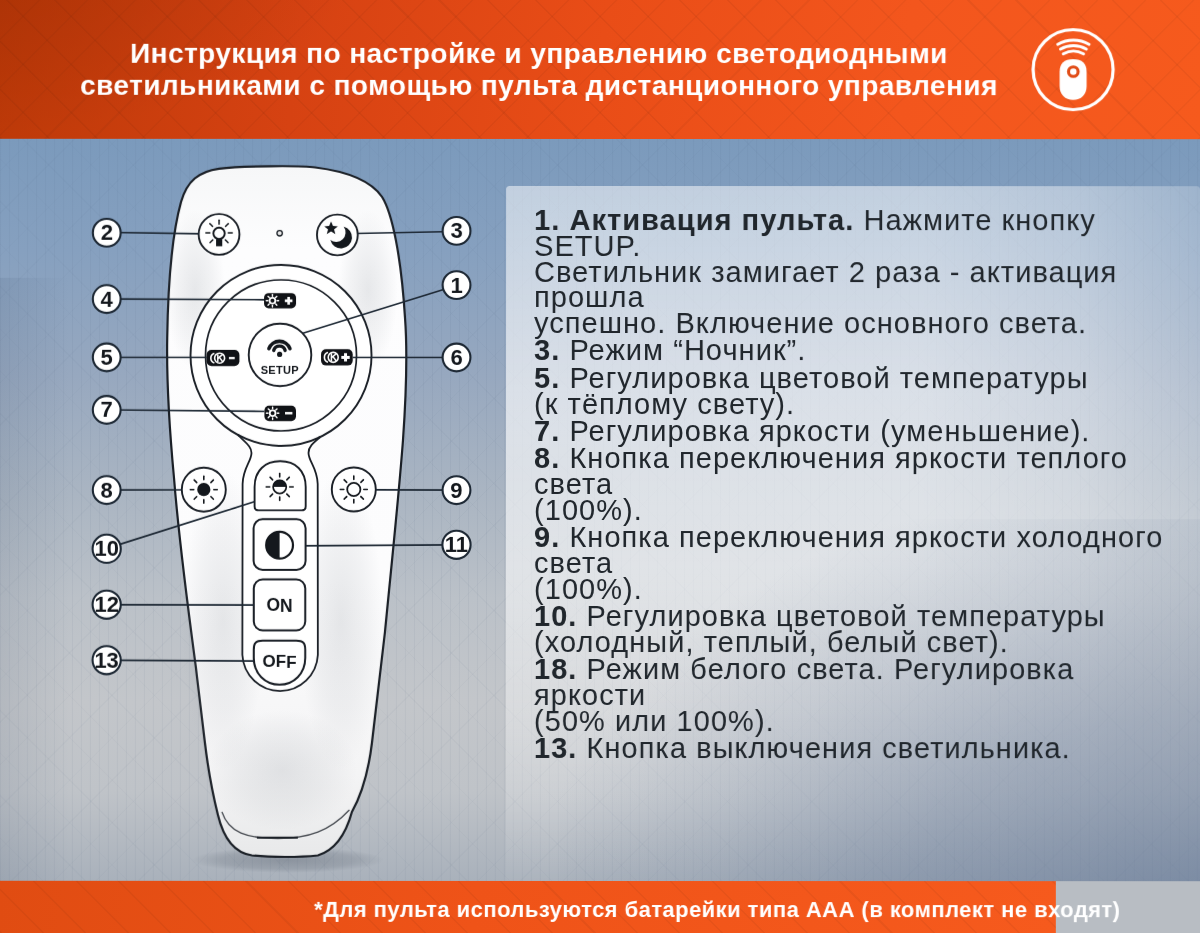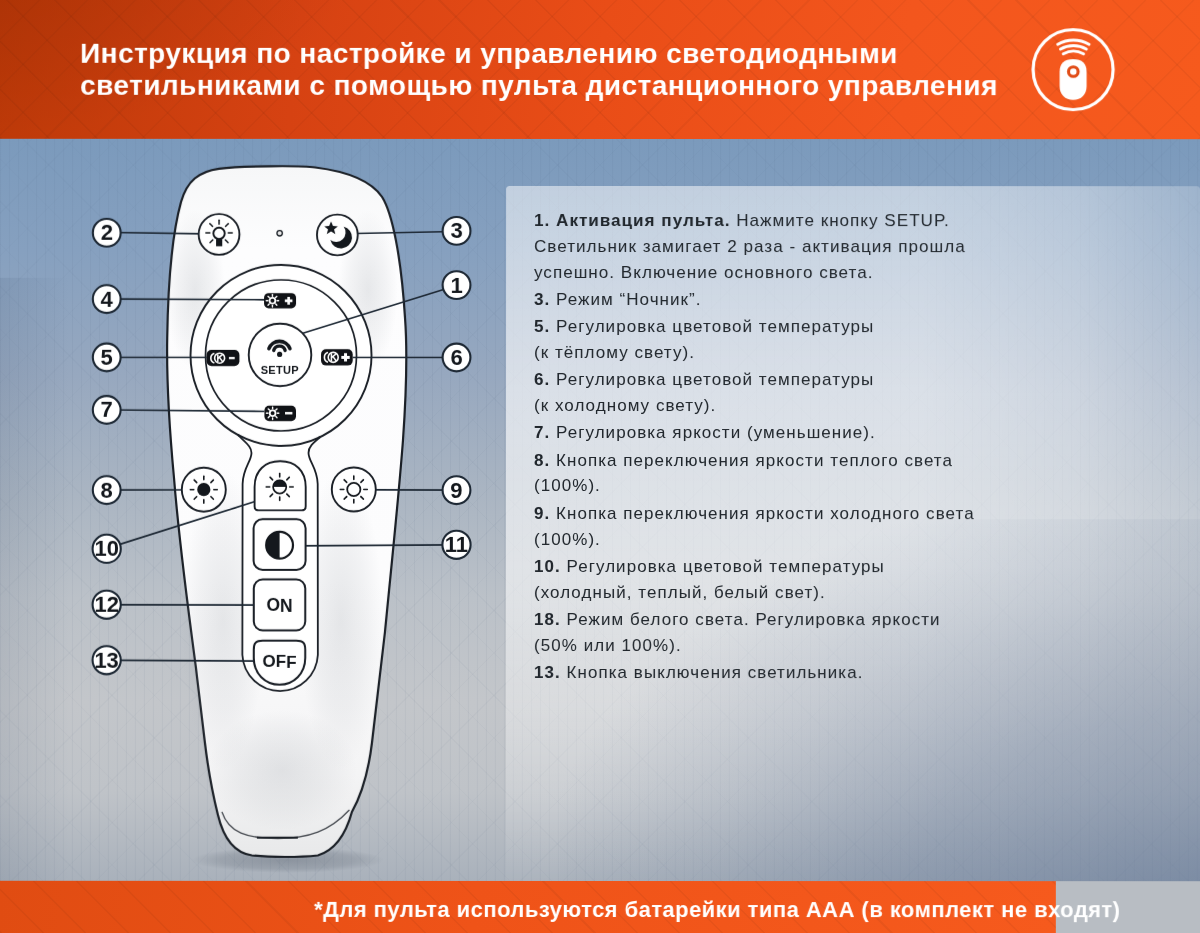--- a/index.html
+++ b/index.html
@@ -6,37 +6,37 @@
   *{-webkit-font-smoothing:antialiased;}
   .page{position:relative;width:1200px;height:933px;overflow:hidden;transform:translateZ(0) rotate(0.02deg);transform-origin:50% 50%;
         font-family:"Liberation Sans",sans-serif;background:#b8bdc3;}
   .hdr{position:absolute;left:0;top:0;width:1200px;height:139px;
        background:
          repeating-linear-gradient(45deg, rgba(0,0,0,0.05) 0 1.5px, transparent 1.5px 34px),
          repeating-linear-gradient(-45deg, rgba(0,0,0,0.04) 0 1.5px, transparent 1.5px 34px),
          radial-gradient(ellipse 700px 300px at -5% -30%, rgba(120,30,0,0.28) 0%, rgba(120,30,0,0) 60%),
          linear-gradient(97deg,#bc3908 0%,#d64212 25%,#e94d17 50%,#f3561d 75%,#f65a1d 100%);}
   .hdr-t{position:absolute;left:80px;top:38px;font-size:28px;line-height:32px;
-         font-weight:bold;color:#ffffff;letter-spacing:0.45px;white-space:nowrap;}
+         font-weight:bold;color:#ffffff;letter-spacing:0.45px;white-space:nowrap;text-align:center;}
   .bodyvig{position:absolute;left:0;top:139px;width:70px;height:742px;
        background:linear-gradient(90deg, rgba(40,60,90,0.10), rgba(40,60,90,0) 100%);}
   .bodybg{position:absolute;left:0;top:139px;width:1200px;height:742px;
        background:
          repeating-linear-gradient(90deg, rgba(60,80,110,0.06) 0 1px, transparent 1px 9px),
          repeating-linear-gradient(45deg, rgba(60,80,110,0.04) 0 1px, transparent 1px 30px),
          repeating-linear-gradient(-45deg, rgba(60,80,110,0.04) 0 1px, transparent 1px 30px),
          linear-gradient(180deg,#7b9abc 0%,#86a0bf 15%,#97a8bf 32%,#aab5c2 48%,#bbc1c8 62%,#c3c6ca 76%,#bfc3c8 88%,#a9b1bb 100%);}
   .panel{position:absolute;left:506px;top:47px;width:694px;height:695px;border-radius:3px;
        background:linear-gradient(180deg, rgba(255,255,255,0.52) 0%, rgba(255,255,255,0.64) 30%,
                  rgba(255,255,255,0.58) 55%, rgba(255,255,255,0.34) 78%, rgba(255,255,255,0.03) 100%);
        -webkit-mask-image:linear-gradient(90deg,#000 0%,#000 60%,rgba(0,0,0,0.8) 82%,rgba(0,0,0,0.45) 100%);
        mask-image:linear-gradient(90deg,#000 0%,#000 60%,rgba(0,0,0,0.8) 82%,rgba(0,0,0,0.45) 100%);}
   .blueglow{position:absolute;left:560px;top:380px;width:640px;height:362px;
        background:radial-gradient(ellipse 780px 500px at 103% 108%, rgba(90,112,146,0.60) 0%, rgba(90,112,146,0.38) 40%, rgba(92,114,147,0.16) 66%, rgba(94,115,148,0) 88%);}
-  .list{position:absolute;left:534px;top:208px;width:640px;font-size:17px;line-height:25.8px;
+  .list{position:absolute;left:534px;top:208px;width:640px;font-size:29px;line-height:25.8px;
         letter-spacing:1.05px;color:#20262c;}
   .list p{margin:0 0 1.5px 0;}
   .list b{font-weight:bold;}
   .foot{position:absolute;left:0;top:881px;width:1056px;height:52px;
        background:
          repeating-linear-gradient(45deg, rgba(0,0,0,0.05) 0 1.5px, transparent 1.5px 30px),
          linear-gradient(97deg,#e04c12 0%,#ef5318 45%,#f65a1d 100%);}
   .foot-t{position:absolute;left:235px;top:0;width:965px;height:52px;display:flex;
           align-items:center;justify-content:center;font-size:22px;font-weight:bold;color:#fff;letter-spacing:0.45px;padding-top:3px;}
   svg.overlay{position:absolute;left:0;top:0;}
@@ -49,21 +49,20 @@
   </div>
   <div class="bodybg">
     <div class="panel"></div>
     <div class="blueglow"></div>
     <div class="bodyvig"></div>
   </div>
   <div class="list">
     <p><b>1. Активация пульта.</b> Нажмите кнопку SETUP.<br>Светильник замигает 2 раза - активация прошла<br>успешно. Включение основного света.</p>
     <p><b>3.</b> Режим “Ночник”.</p>
     <p><b>5.</b> Регулировка цветовой температуры<br>(к тёплому свету).</p>
-    <p><b>6.</b> Регулировка цветовой температуры<br>(к холодному свету).</p>
     <p><b>7.</b> Регулировка яркости (уменьшение).</p>
     <p><b>8.</b> Кнопка переключения яркости теплого света<br>(100%).</p>
     <p><b>9.</b> Кнопка переключения яркости холодного света<br>(100%).</p>
     <p><b>10.</b> Регулировка цветовой температуры<br>(холодный, теплый, белый свет).</p>
     <p><b>18.</b> Режим белого света. Регулировка яркости<br>(50% или 100%).</p>
     <p><b>13.</b> Кнопка выключения светильника.</p>
   </div>
   <div class="foot">
     <div class="foot-t">*Для пульта используются батарейки типа ААА (в комплект не входят)</div>
   </div>

